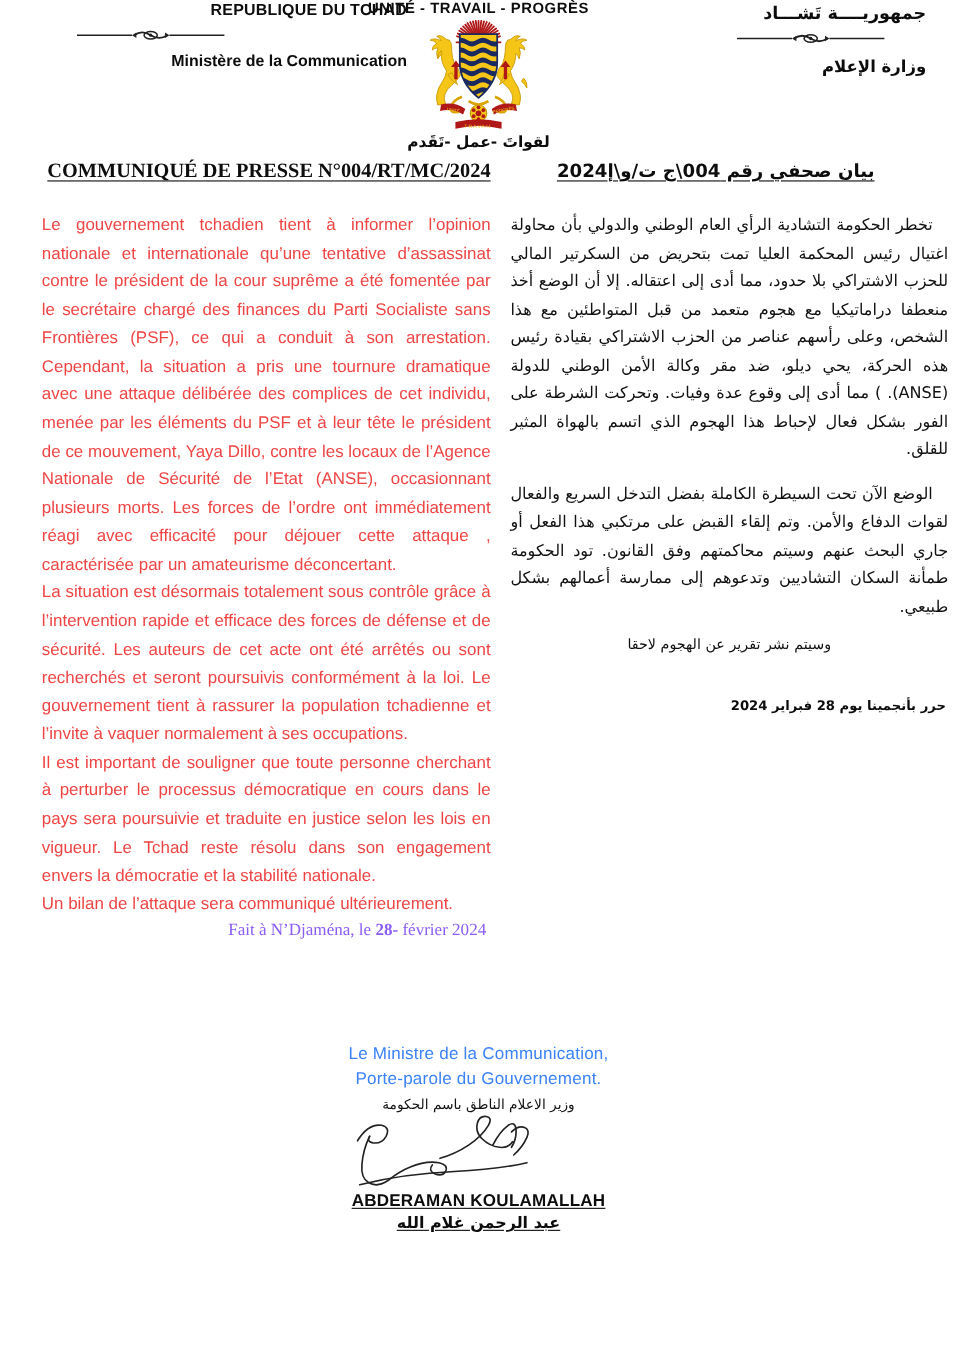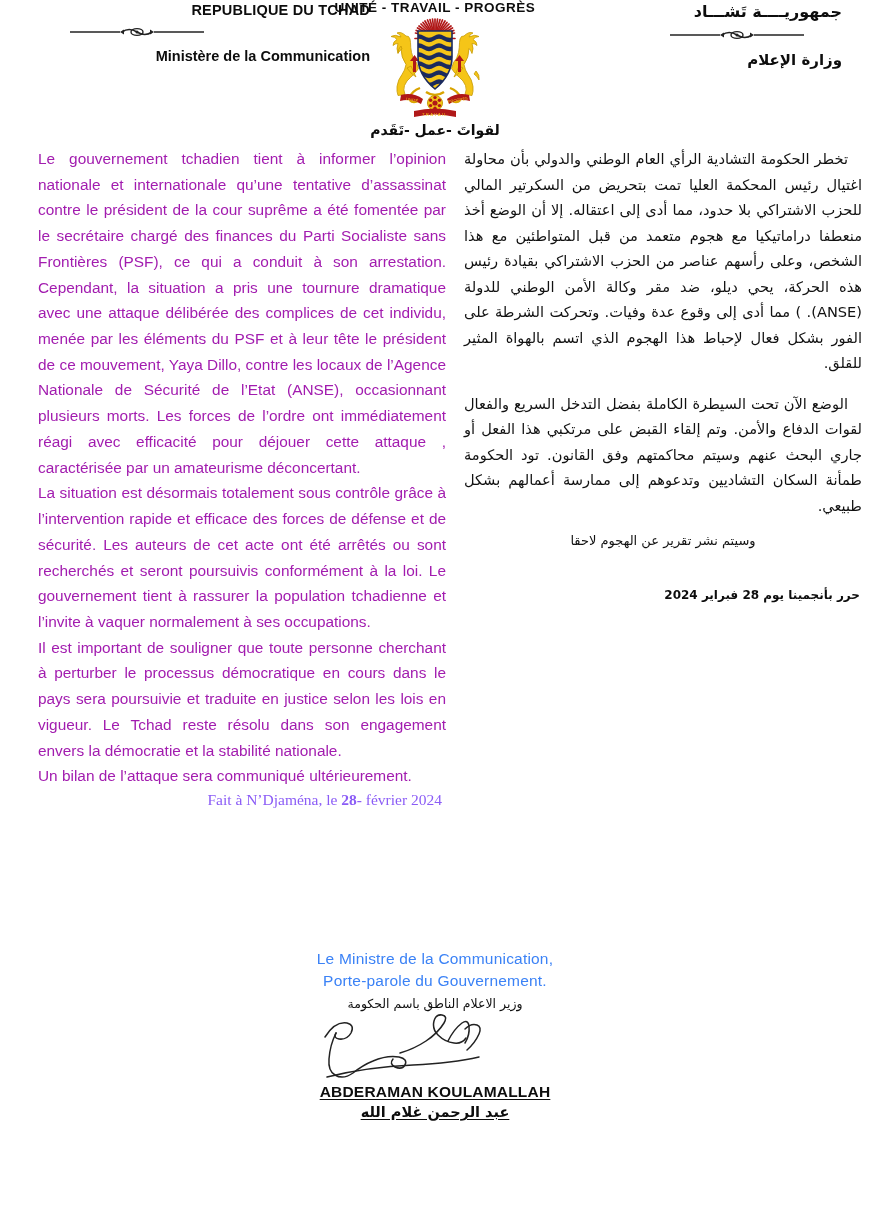--- a/index.html
+++ b/index.html
@@ -178,21 +178,21 @@
     direction: rtl;
   }
 
   .col-fr p {
     margin: 0;
     font-family: "Liberation Sans", sans-serif;
     font-size: 15.4px;
     line-height: 1.67;
     text-align: justify;
     text-justify: inter-word;
-    color: #a21caf;
+    color: #ef4444;
   }
 
   .col-ar p {
     margin: 0 0 15px 0;
     font-family: "DejaVu Sans", sans-serif;
     font-size: 14.6px;
     line-height: 1.75;
     text-align: justify;
     color: #111111;
     direction: rtl;
@@ -421,20 +421,24 @@
           <circle cx="75" cy="7" r="1.5" fill="#222"></circle>
           <path d="M58 7 l4 -2.5 v5 z" fill="#222"></path>
           <path d="M92 7 l-4 -2.5 v5 z" fill="#222"></path>
         </svg>
       </div>
       <div class="ministry-ar">وزارة الإعلام</div>
     </div>
 
   </div>
 
+  <div class="titles">
+    <div class="title-fr">COMMUNIQUÉ DE PRESSE N°004/RT/MC/2024</div>
+    <div class="title-ar">بيان صحفي رقم 004\ج ت/و\إ2024</div>
+  </div>
 
   <div class="columns">
 
     <div class="col-fr">
       <p>Le gouvernement tchadien tient à informer l’opinion nationale et internationale qu’une tentative d’assassinat contre le président de la cour suprême a été fomentée par le secrétaire chargé des finances du Parti Socialiste sans Frontières (PSF), ce qui a conduit à son arrestation. Cependant, la situation a pris une tournure dramatique avec une attaque délibérée des complices de cet individu, menée par les éléments du PSF et à leur tête le président de ce mouvement, Yaya Dillo, contre les locaux de l’Agence Nationale de Sécurité de l’Etat (ANSE), occasionnant plusieurs morts. Les forces de l’ordre ont immédiatement réagi avec efficacité pour déjouer cette attaque ,     caractérisée par un amateurisme déconcertant.</p>
       <p>La situation est désormais totalement sous contrôle grâce à l’intervention rapide et efficace des forces de défense et de sécurité. Les auteurs de cet acte ont été arrêtés ou sont recherchés et seront poursuivis conformément à la loi. Le gouvernement tient à rassurer la population tchadienne et l’invite à vaquer normalement à ses occupations.</p>
       <p>Il est important de souligner que toute personne cherchant à perturber le processus démocratique en cours dans le pays sera poursuivie et traduite en justice selon les lois en vigueur. Le Tchad reste résolu dans son engagement envers la démocratie et la stabilité nationale.</p>
       <p>Un bilan de l’attaque sera communiqué ultérieurement.</p>
       <div class="date-fr"><span>Fait à N’Djaména, le </span><b>28-</b><span> février 2024</span></div>
     </div>

